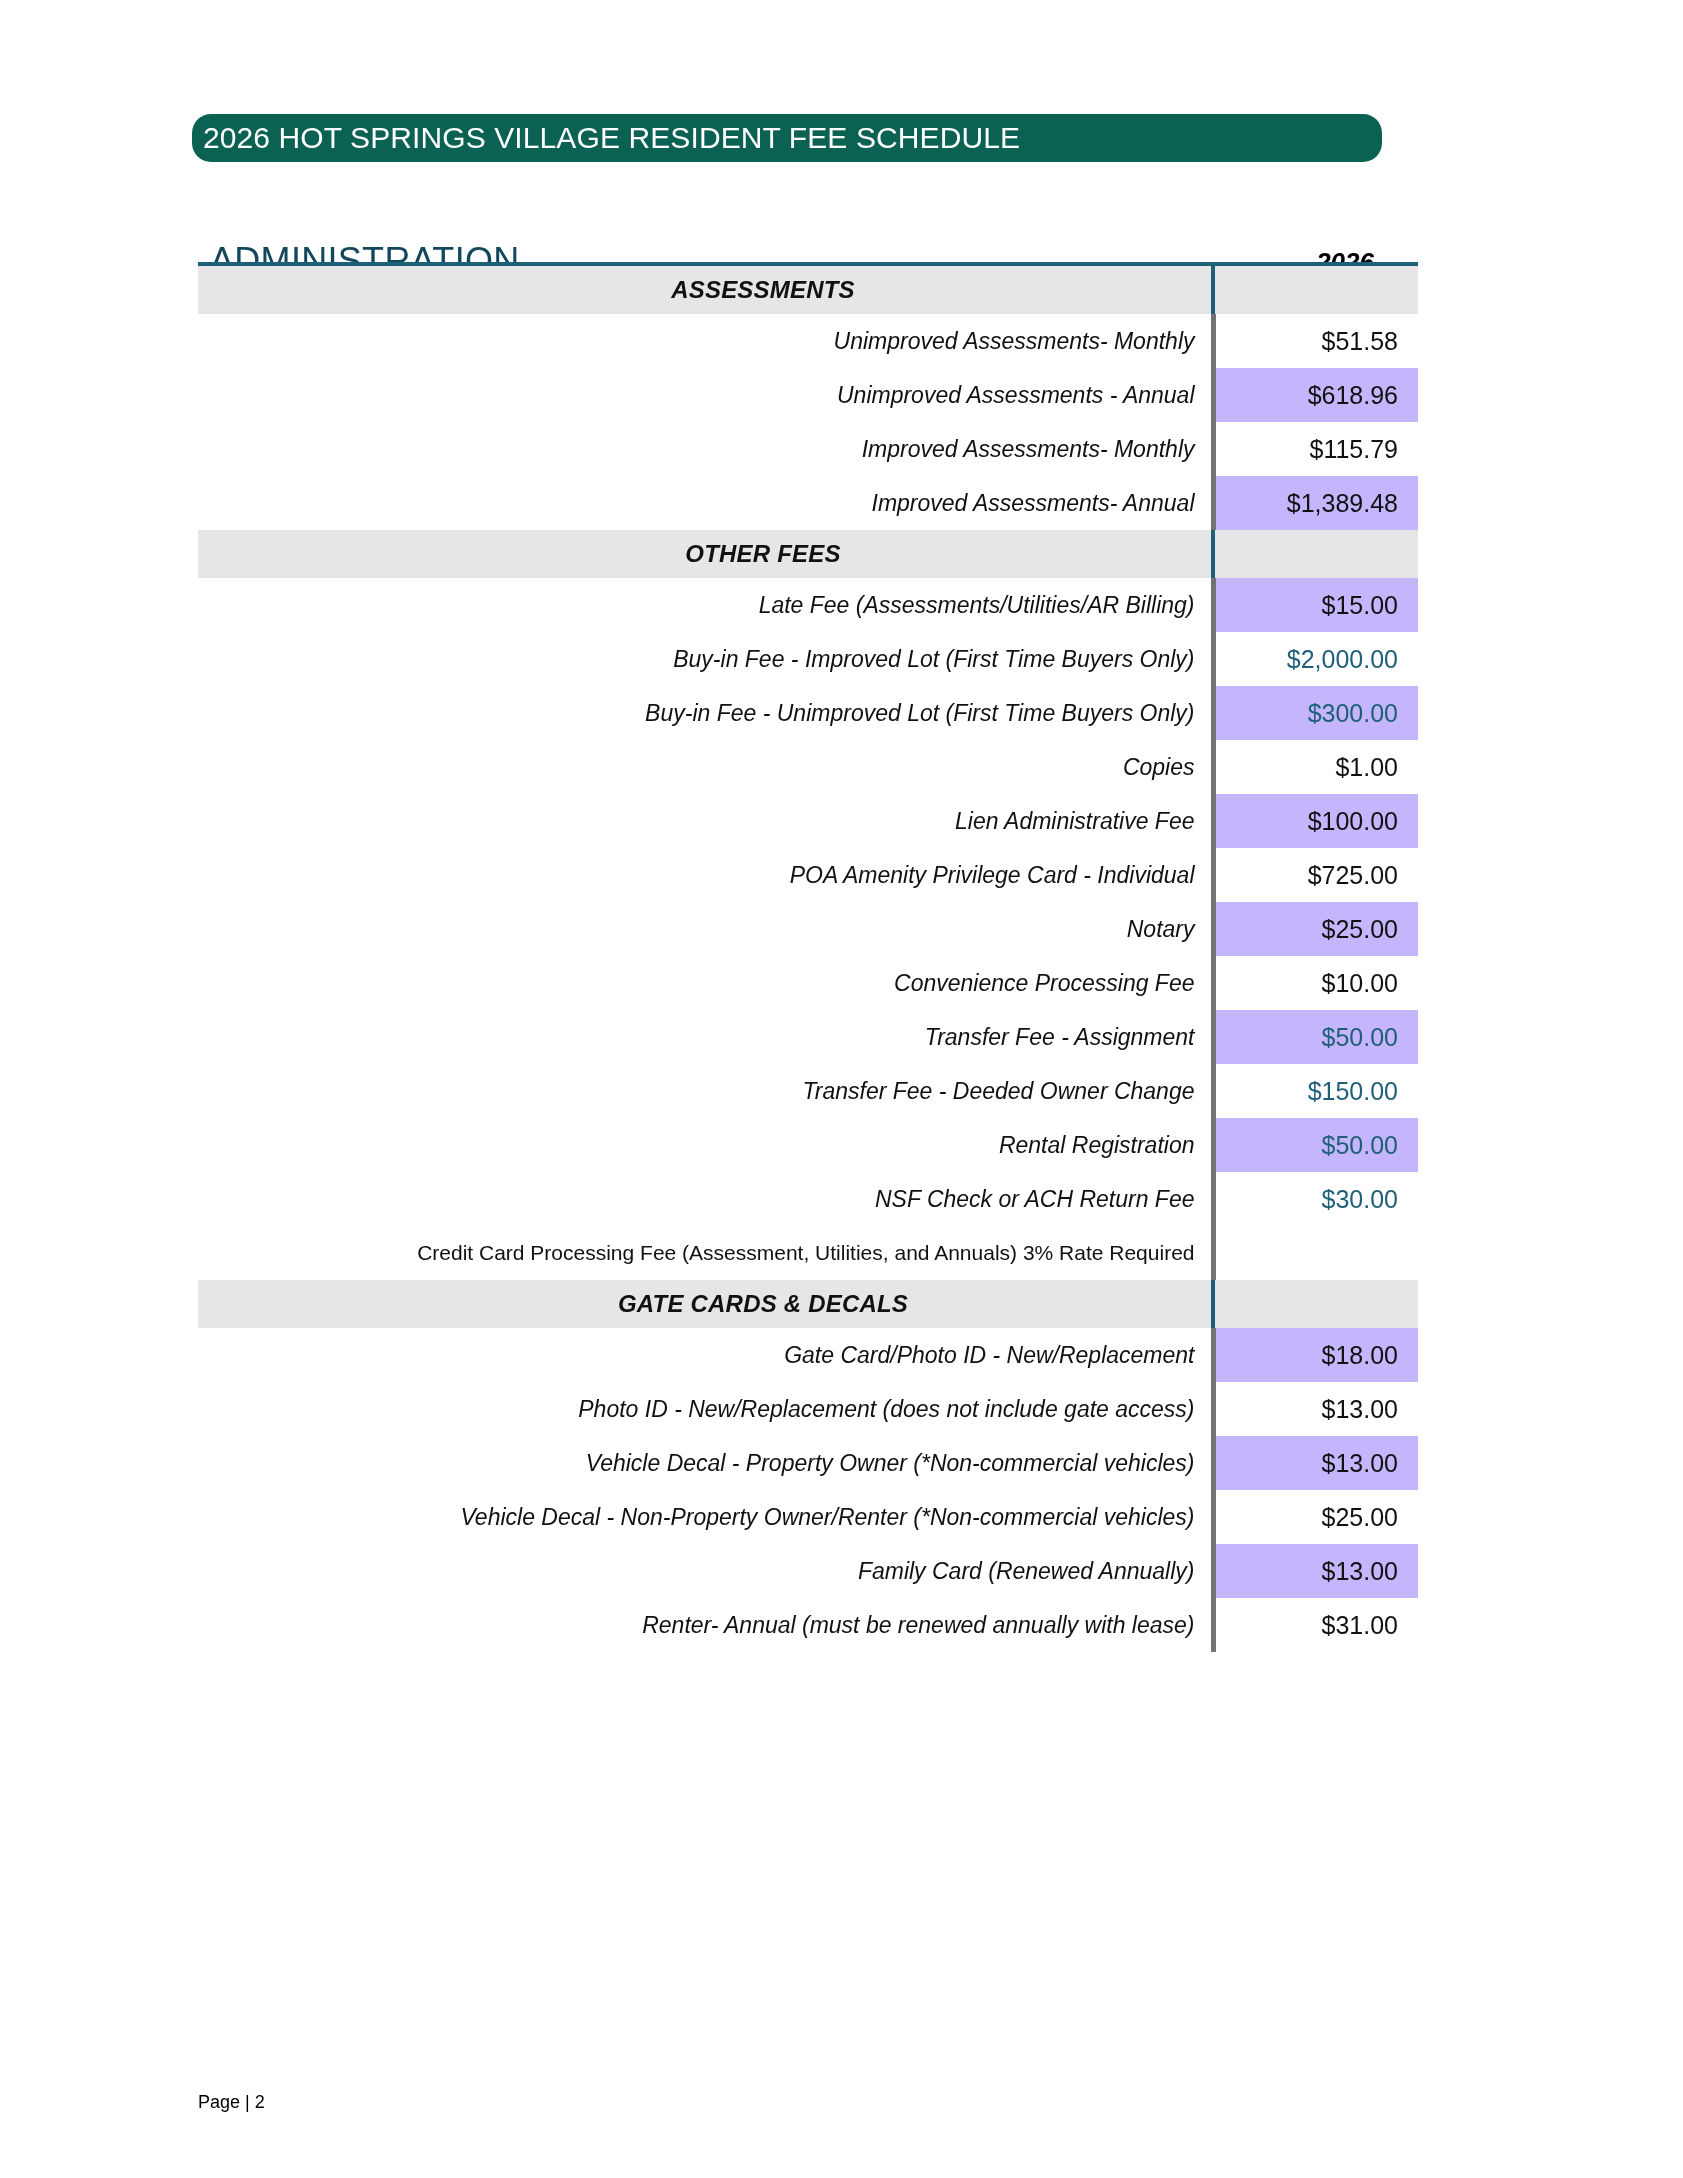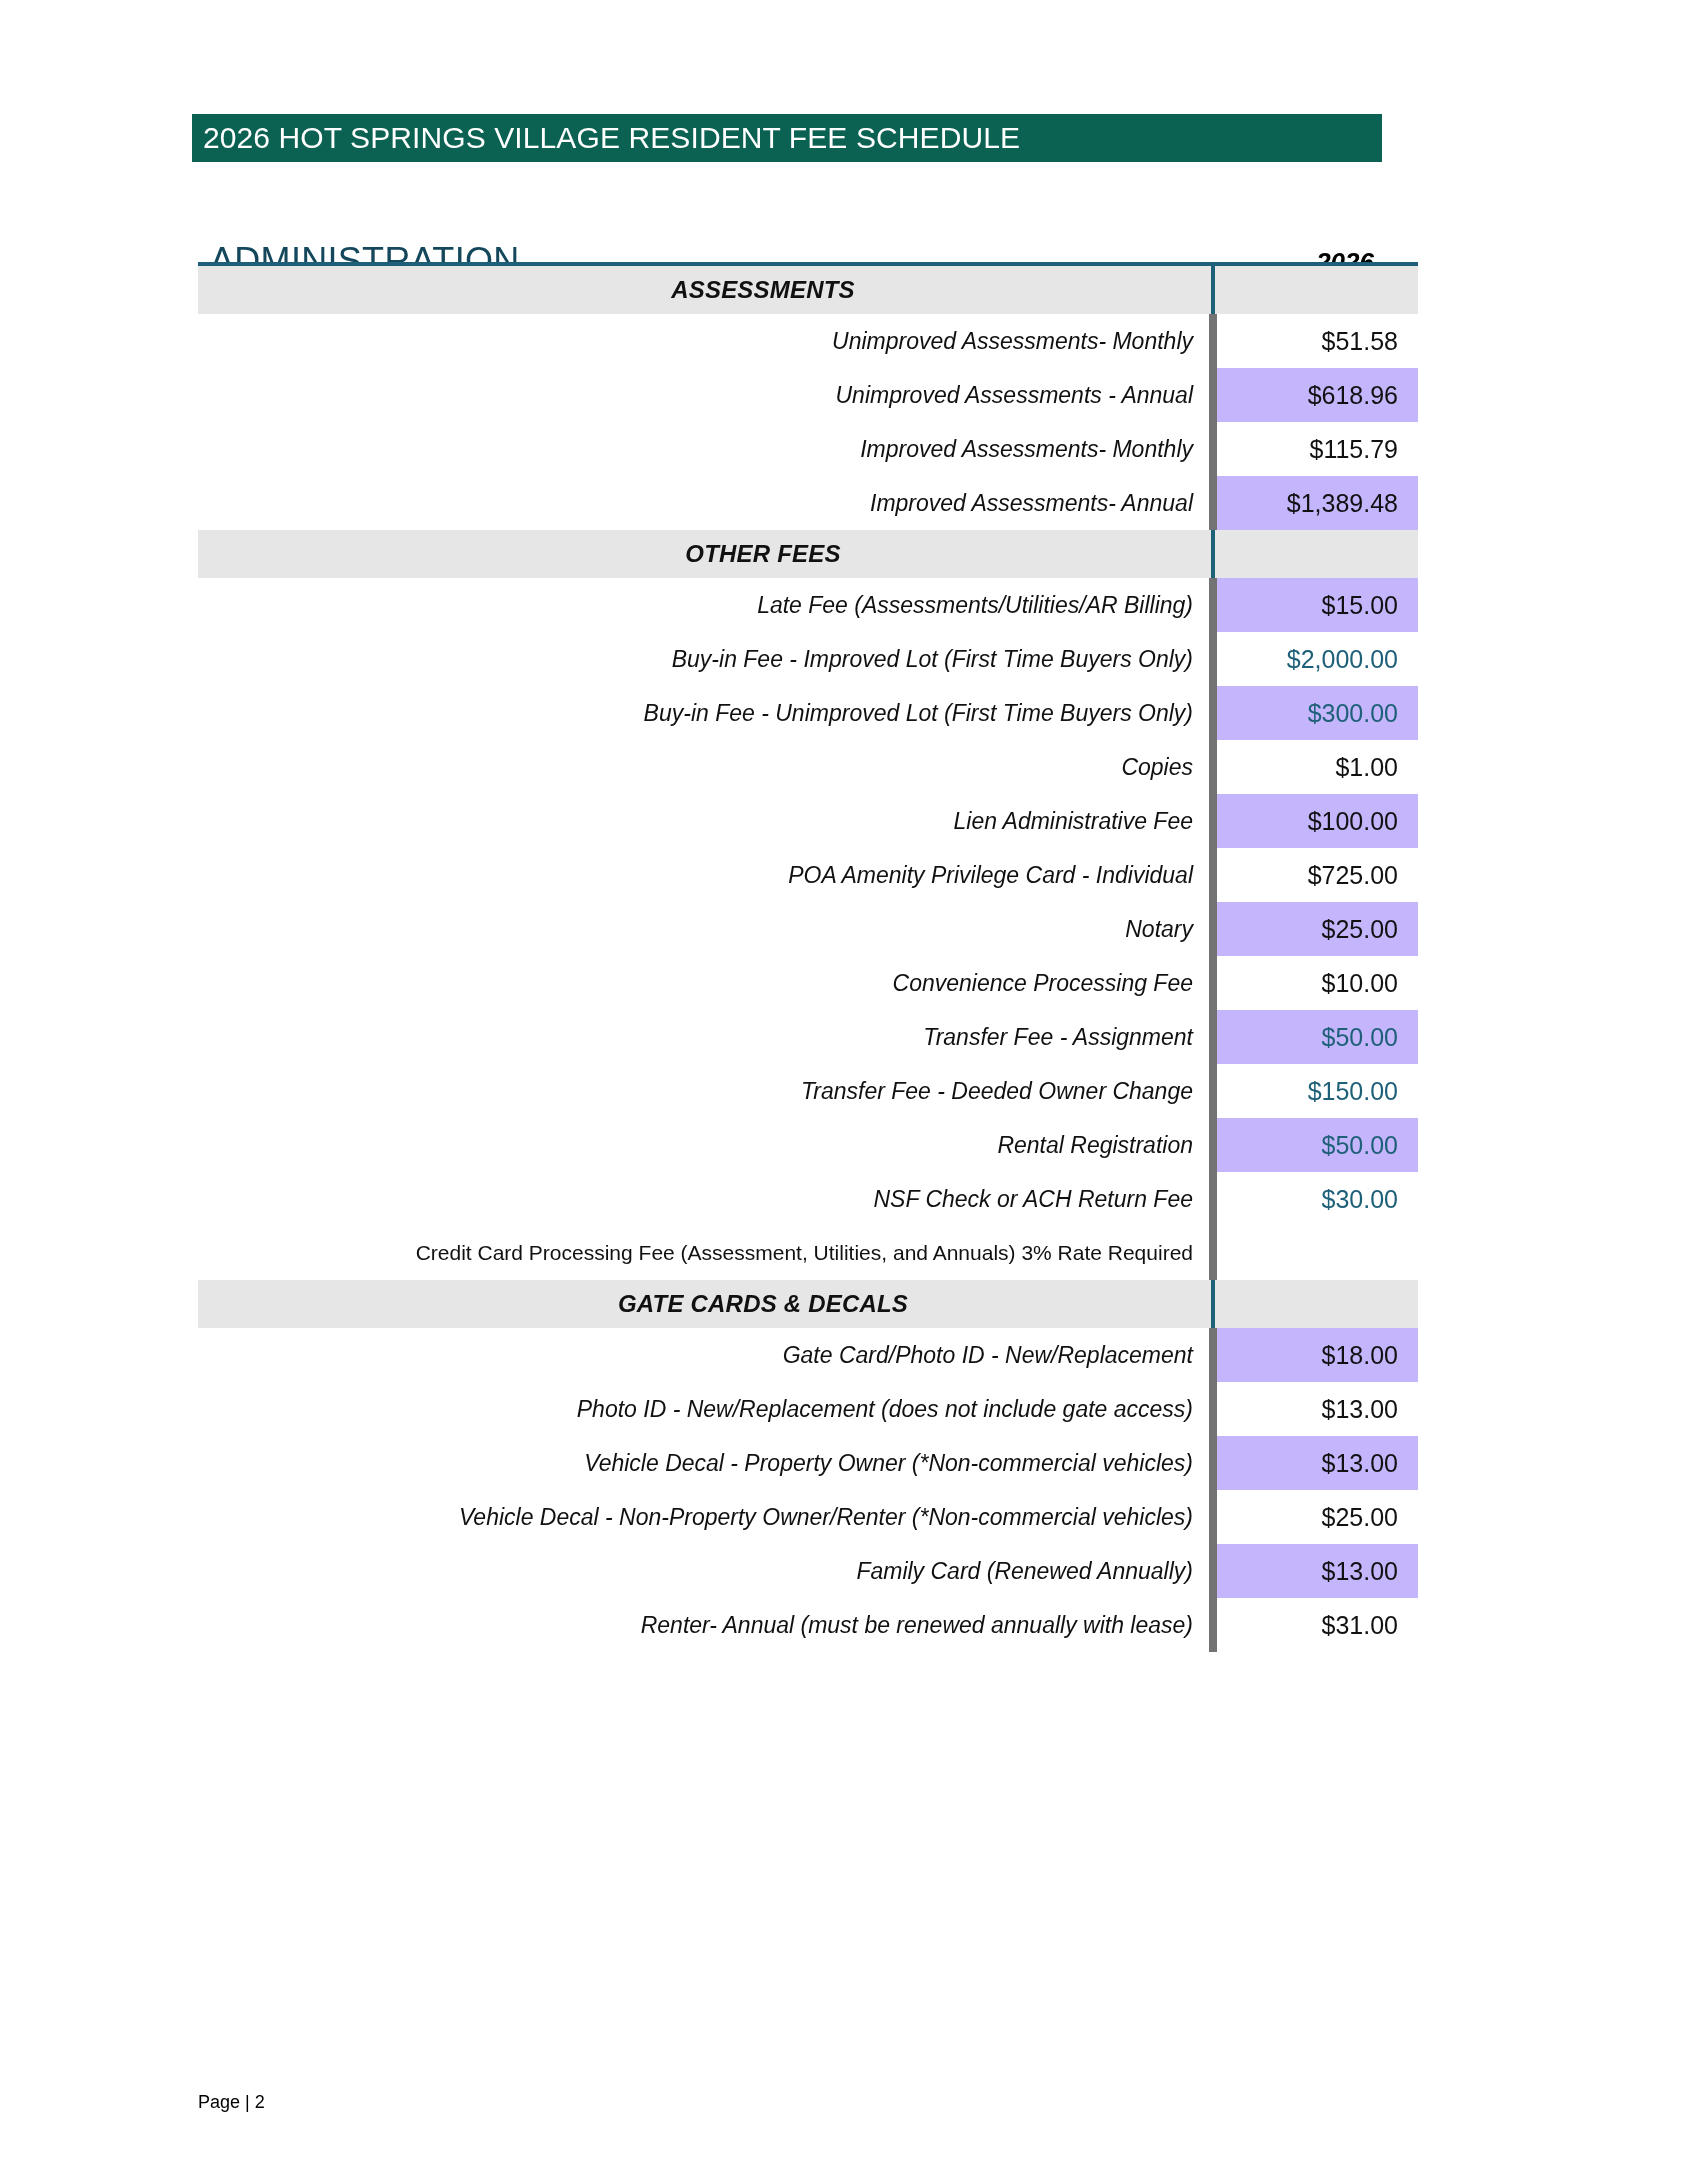--- a/index.html
+++ b/index.html
@@ -27,20 +27,21 @@
   
   .banner {
     position: absolute;
     left: 192px;
     top: 114px;
     width: 1190px;
     height: 48px;
     background: #0b6253;
     display: flex;
     align-items: center;
+    border-radius: 19px;
   }
   .banner-text {
     color: #ffffff;
     font-size: 30px;
     font-weight: 400;
     letter-spacing: 0.1px;
     padding-left: 11px;
     white-space: nowrap;
     font-family: "Liberation Sans", sans-serif;
   }
@@ -100,21 +101,21 @@
   td.label {
     text-align: right;
     padding-right: 16px;
     font-size: 23px;
     font-style: italic;
     color: #111111;
     height: 54px;
     line-height: 54px;
     white-space: nowrap;
     overflow: hidden;
-    border-right: 8px solid #737373;
+    border-right: 5px solid #737373;
   }
   td.label.upright {
     font-style: normal;
     font-size: 21px;
   }
 
   
   td.value {
     text-align: right;
     padding-right: 20px;

